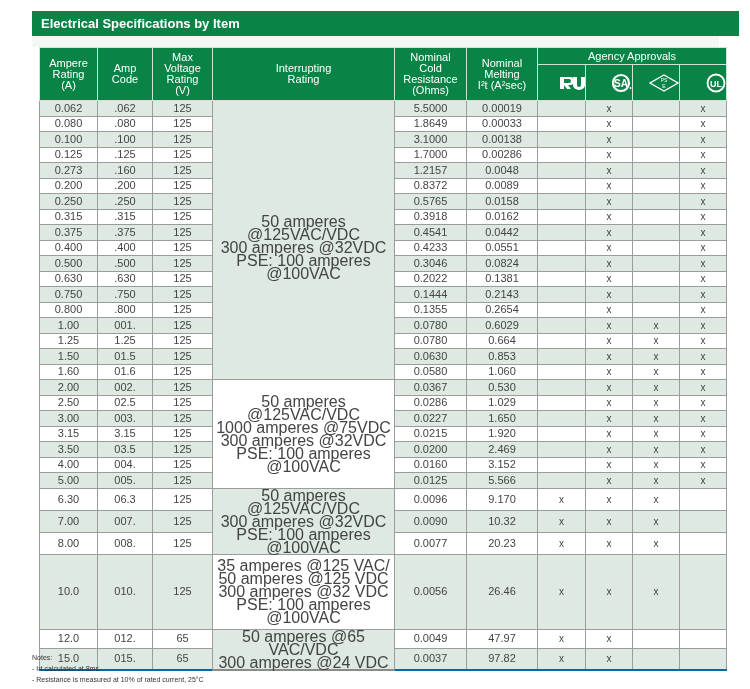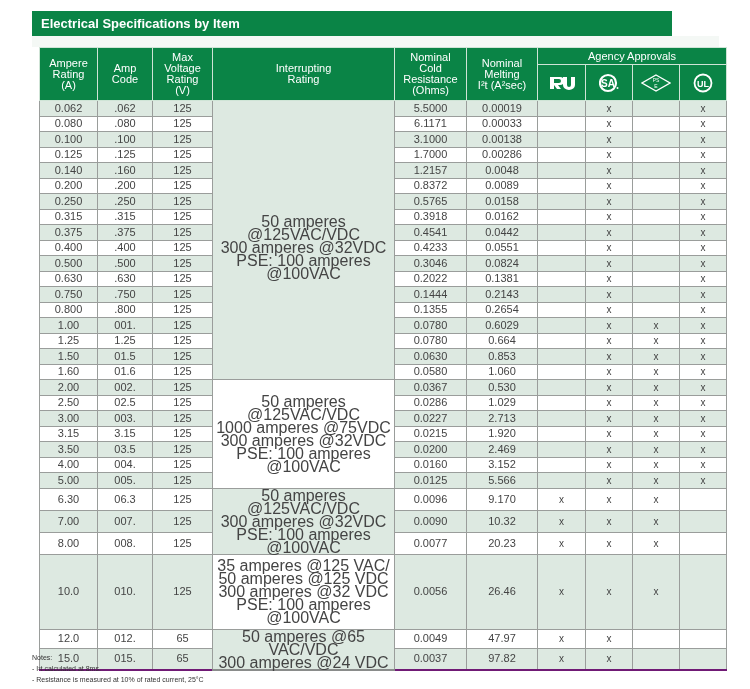--- a/index.html
+++ b/index.html
@@ -1,31 +1,31 @@
 <!DOCTYPE html>
 <html><head>
 <meta charset="utf-8">
 <style>
   html, body { margin:0; padding:0; background:#ffffff; }
   body { width:750px; height:689px; position:relative; font-family:"Liberation Sans", sans-serif; color:#333; overflow:hidden; }
-  .title-bar { position:absolute; left:32px; top:11px; width:640px; height:25px; background:#0a8446; color:#fff; font-weight:bold; font-size:13px; line-height:25px; padding-left:9px; box-sizing:border-box; }
+  .title-bar { position:absolute; left:32px; top:11px; width:707px; height:25px; background:#0a8446; color:#fff; font-weight:bold; font-size:13px; line-height:25px; padding-left:9px; box-sizing:border-box; }
   .gap-bar { position:absolute; left:32px; top:36px; width:687px; height:11px; background:#f4f8f5; }
   table.spec { position:absolute; left:39px; top:47px; width:687px; border-collapse:collapse; table-layout:fixed; font-size:11px; }
   table.spec th { background:#0a8446; color:#fff; font-weight:normal; font-size:11px; line-height:11px; border:1px solid #cfe4d6; text-align:center; vertical-align:middle; padding:0; }
   table.spec th.hdr-main { height:52px; }
   table.spec th.hdr-agency { height:16px; }
-  table.spec th.hdr-icon { height:35px; }
+  table.spec th.hdr-icon { height:35px;text-align:right; }
   table.spec td { border:1px solid #9a9d9b; text-align:center; vertical-align:middle; padding:0; height:14.5px; line-height:13px; color:#444; }
   tr.shade td.rowcell { background:#dde9e1; }
   tr.plain td.rowcell { background:#ffffff; }
   td.irating { font-size:16px; line-height:12px; }
   td.irating.shade-block { background:#dde9e1; }
   td.irating.plain-block { background:#ffffff; }
   tr.tall td { height:74px;margin-top:43px; }
-  tr.lastrow td { border-bottom:2px solid #701a75; }
+  tr.lastrow td { border-bottom:2px solid #0369a1; }
   .icon { display:inline-block; vertical-align:middle; }
   .x { font-size:10px; color:#555; }
   .notes { position:absolute; left:32px; top:652px; font-size:7px; line-height:11px; color:#333; }
 </style>
 </head>
 <body>
 
 <div class="title-bar">Electrical Specifications by Item</div>
 <div class="gap-bar"></div>
 
@@ -91,21 +91,21 @@
         <td class="rowcell">0.00019</td>
         <td class="rowcell x"></td>
         <td class="rowcell x">x</td>
         <td class="rowcell x"></td>
         <td class="rowcell x">x</td>
       </tr>
       <tr class="plain">
         <td class="rowcell">0.080</td>
         <td class="rowcell">.080</td>
         <td class="rowcell">125</td>
-        <td class="rowcell">6.1171</td>
+        <td class="rowcell">1.8649</td>
         <td class="rowcell">0.00033</td>
         <td class="rowcell x"></td>
         <td class="rowcell x">x</td>
         <td class="rowcell x"></td>
         <td class="rowcell x">x</td>
       </tr>
       <tr class="shade">
         <td class="rowcell">0.100</td>
         <td class="rowcell">.100</td>
         <td class="rowcell">125</td>
@@ -121,21 +121,21 @@
         <td class="rowcell">.125</td>
         <td class="rowcell">125</td>
         <td class="rowcell">1.7000</td>
         <td class="rowcell">0.00286</td>
         <td class="rowcell x"></td>
         <td class="rowcell x">x</td>
         <td class="rowcell x"></td>
         <td class="rowcell x">x</td>
       </tr>
       <tr class="shade">
-        <td class="rowcell">0.140</td>
+        <td class="rowcell">0.273</td>
         <td class="rowcell">.160</td>
         <td class="rowcell">125</td>
         <td class="rowcell">1.2157</td>
         <td class="rowcell">0.0048</td>
         <td class="rowcell x"></td>
         <td class="rowcell x">x</td>
         <td class="rowcell x"></td>
         <td class="rowcell x">x</td>
       </tr>
       <tr class="plain">
@@ -302,21 +302,21 @@
         <td class="rowcell x"></td>
         <td class="rowcell x">x</td>
         <td class="rowcell x">x</td>
         <td class="rowcell x">x</td>
       </tr>
       <tr class="shade">
         <td class="rowcell">3.00</td>
         <td class="rowcell">003.</td>
         <td class="rowcell">125</td>
         <td class="rowcell">0.0227</td>
-        <td class="rowcell">2.713</td>
+        <td class="rowcell">1.650</td>
         <td class="rowcell x"></td>
         <td class="rowcell x">x</td>
         <td class="rowcell x">x</td>
         <td class="rowcell x">x</td>
       </tr>
       <tr class="plain">
         <td class="rowcell">3.15</td>
         <td class="rowcell">3.15</td>
         <td class="rowcell">125</td>
         <td class="rowcell">0.0215</td>

